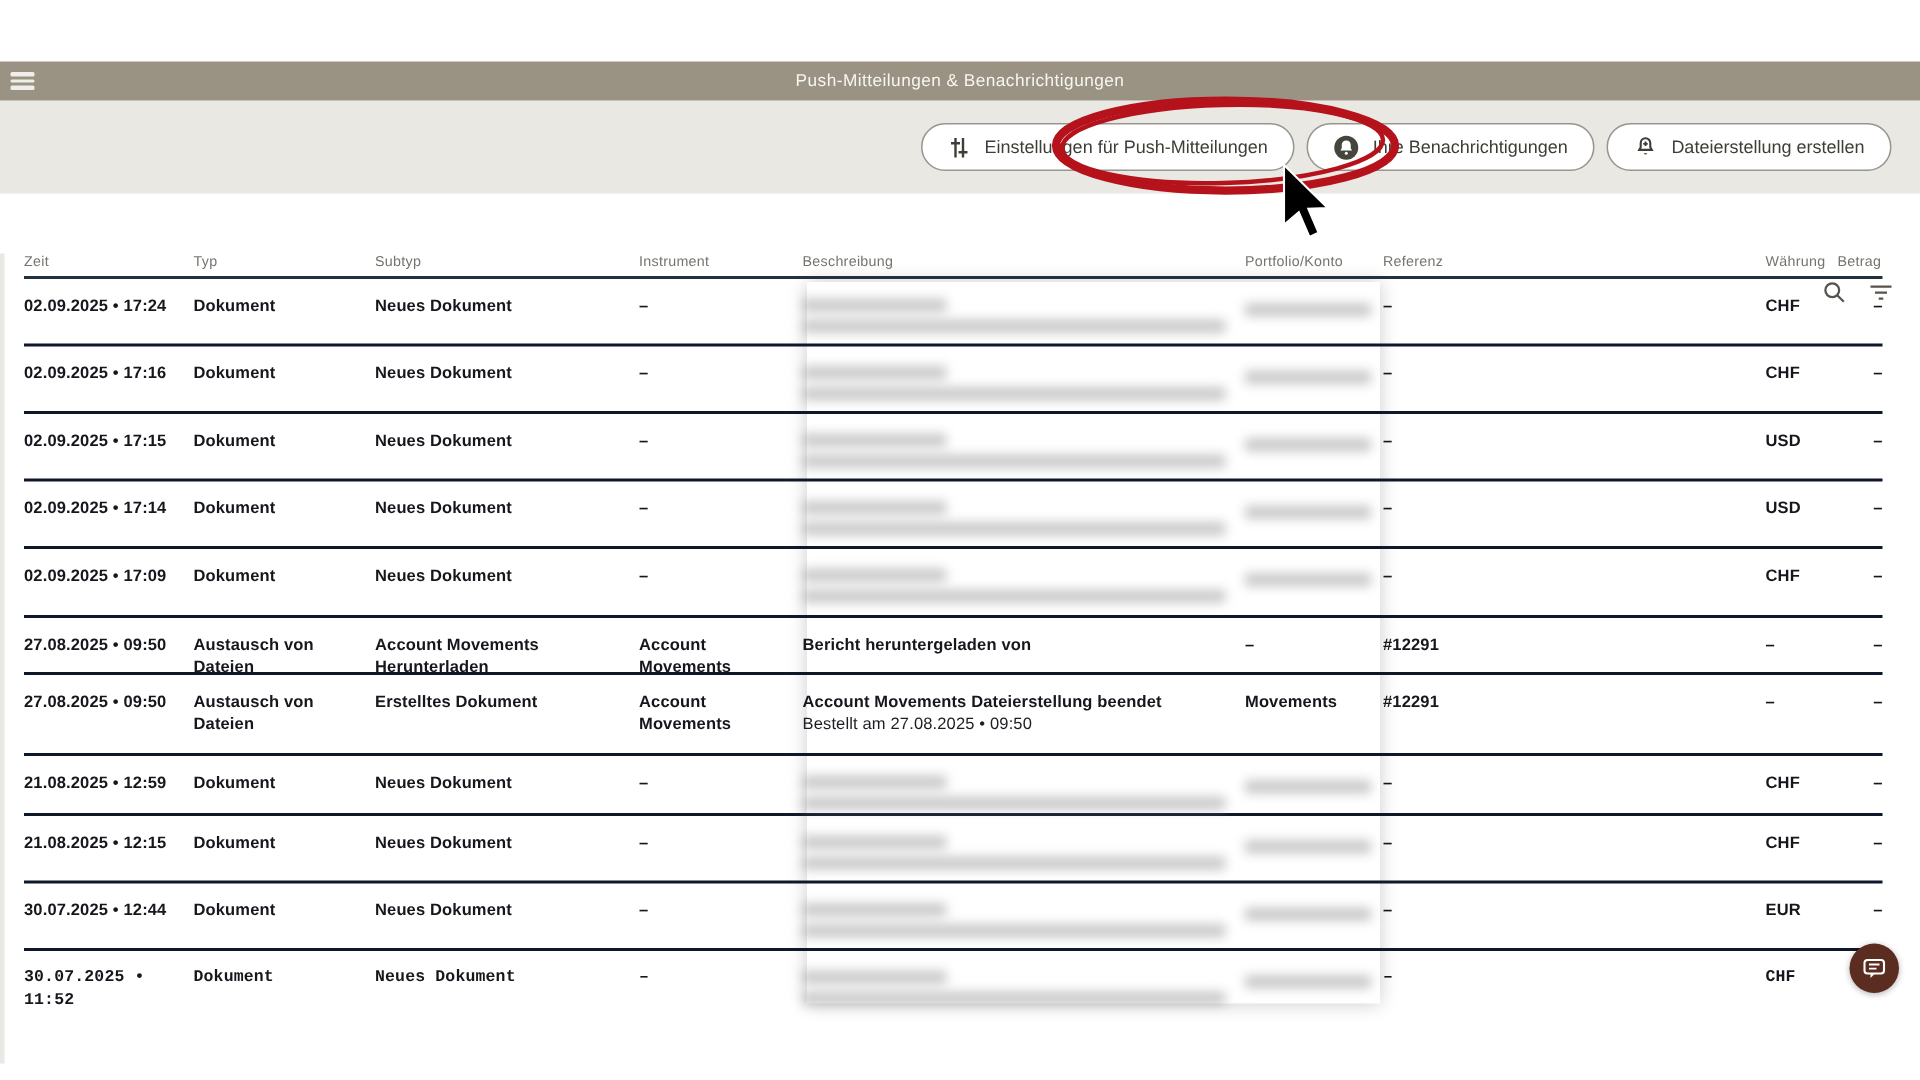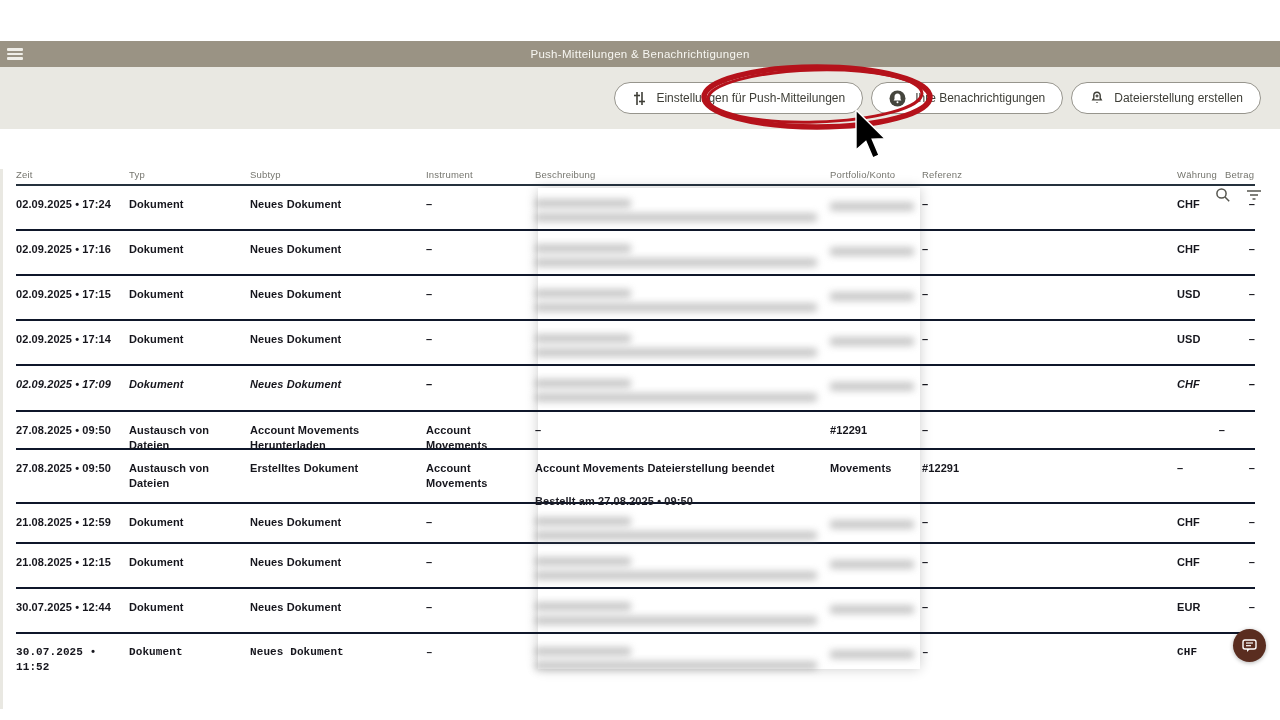--- a/index.html
+++ b/index.html
@@ -37,21 +37,21 @@
   .hrow, .row { position:relative; z-index:2; display:grid;
     grid-template-columns:113px 121px 176px 109px 295px 92px 255px 48px 1fr; }
   .hrow { height:17px; border-bottom:2px solid #25313d; }
   .hcell { font-size:9.5px; color:#75756e; letter-spacing:.2px; }
   .hcell:last-child { }
 
   .row { border-bottom:2px solid #0f172a; align-items:start; }
   .row .cell { font-size:11px; font-weight:700; color:#16161d; padding-top:11px;
                line-height:15px; letter-spacing:.1px; }
   .row .cell.betrag { text-align:right; }
-  .row .cell .subline { font-weight:700; margin-top:18px; color:#1d1d24; }
+  .row .cell .subline { font-weight:400; margin-top:0; color:#1d1d24; }
 
   .blur-line { background:#9d9d9d; border-radius:2px; filter:blur(3.5px); opacity:.55; }
   .cell .blur-wrap { padding-top:2px; }
 
   
   .annotation { position:absolute; inset:0; z-index:50; pointer-events:none; }
 
   
   .chat-fab { position:absolute; left:1233px; top:629px; width:33px; height:33px;
               border-radius:50%; background:#5a2d20; display:flex; align-items:center;
@@ -275,21 +275,21 @@
             <div class="cell referenz">
               <div>–</div>
             </div>
             <div class="cell waehrung">
               <div>USD</div>
             </div>
             <div class="cell betrag">
               <div>–</div>
             </div>
           </div>
-          <div class="row" style="height: 46px; font-style: italic;">
+          <div class="row" style="height: 46px;">
             <div class="cell zeit">
               <div>02.09.2025 • 17:09</div>
             </div>
             <div class="cell typ">
               <div>Dokument</div>
             </div>
             <div class="cell subtyp">
               <div>Neues Dokument</div>
             </div>
             <div class="cell instrument">
@@ -321,20 +321,23 @@
               <div>27.08.2025 • 09:50</div>
             </div>
             <div class="cell typ">
               <div>Austausch von Dateien</div>
             </div>
             <div class="cell subtyp">
               <div>Account Movements Herunterladen</div>
             </div>
             <div class="cell instrument">
               <div>Account Movements</div>
+            </div>
+            <div class="cell beschreibung">
+              <div>Bericht heruntergeladen von</div>
             </div>
             <div class="cell portfolio">
               <div>–</div>
             </div>
             <div class="cell referenz">
               <div>#12291</div>
             </div>
             <div class="cell waehrung">
               <div>–</div>
             </div>

